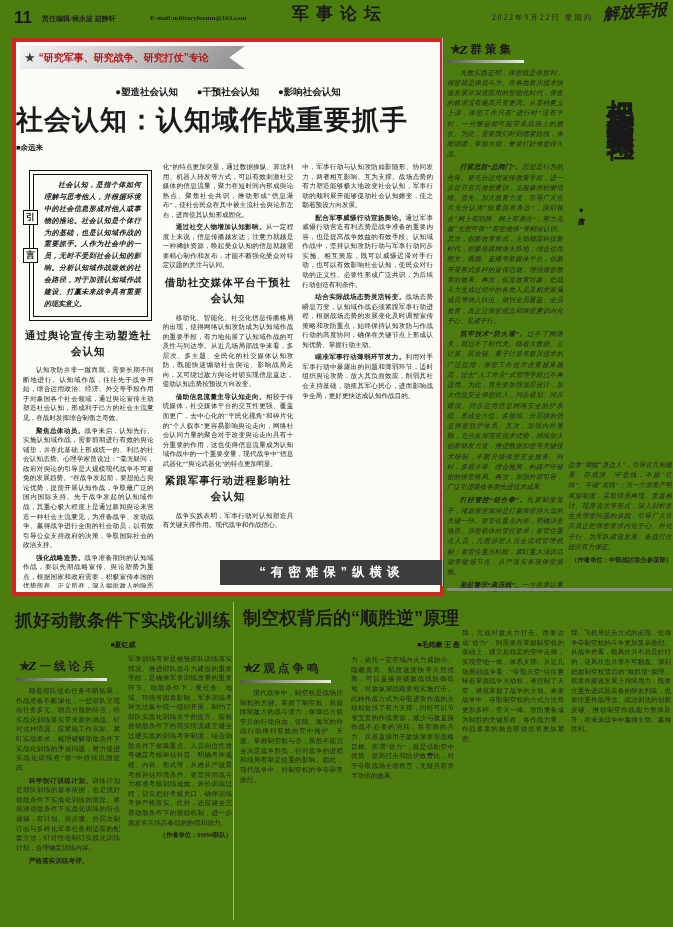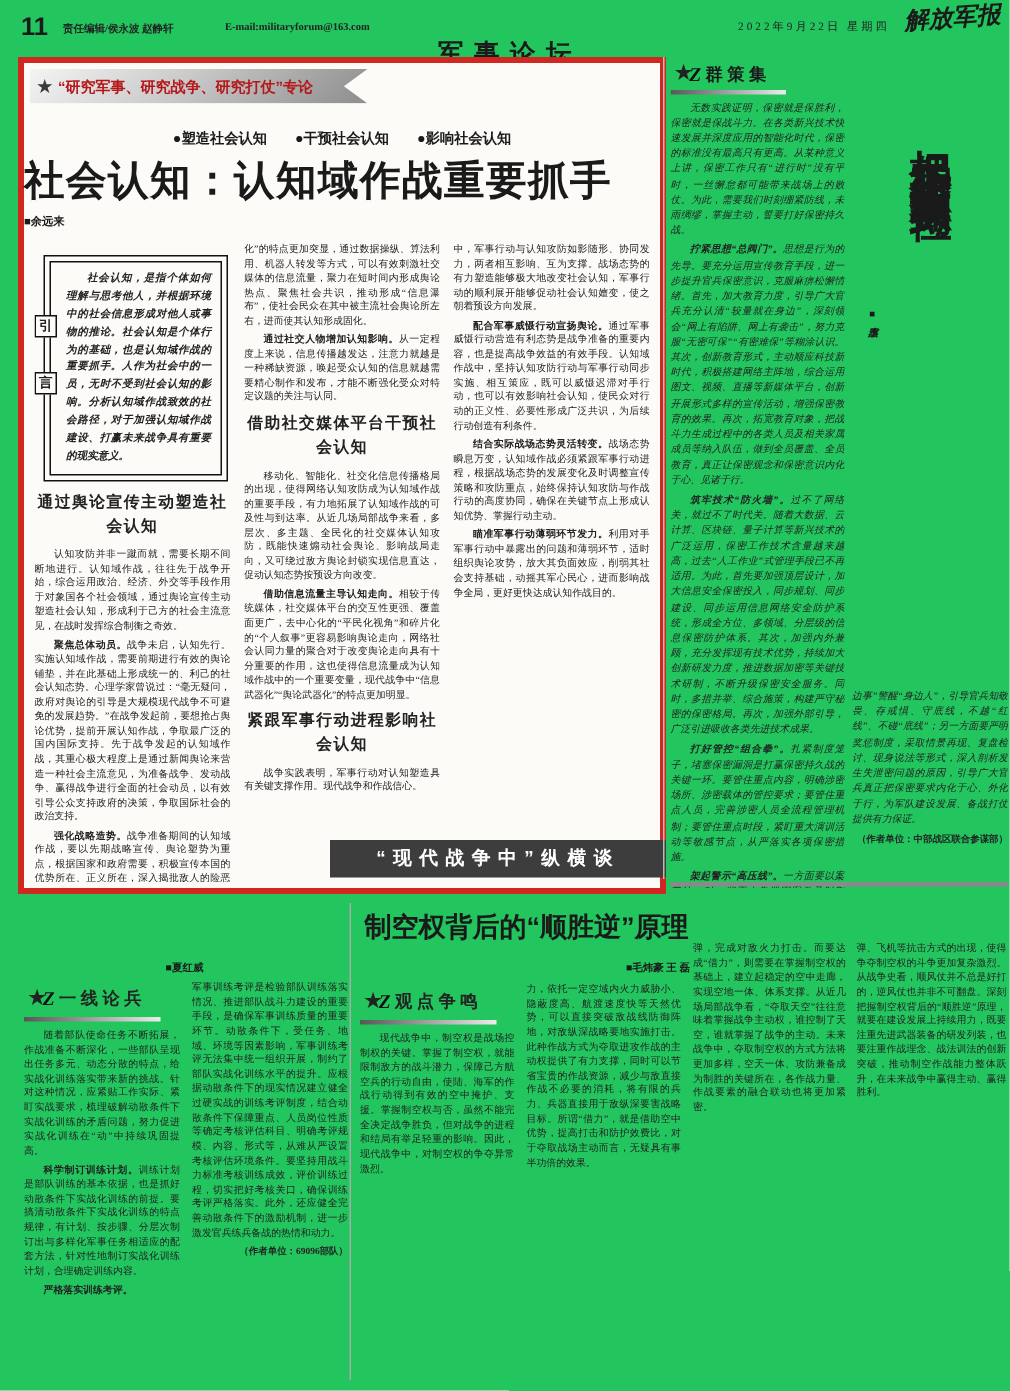--- a/index.html
+++ b/index.html
@@ -1,24 +1,24 @@
 <!DOCTYPE html>
 <html><head>
 <meta charset="utf-8">
 <style>
   html,body{margin:0;padding:0;background:#e8e6e2;}
-  .page{position:relative;width:673px;height:927px;background:#22c55e;overflow:hidden;
+  .page{position:relative;width:673px;height:927px;background:#4d7c0f;overflow:hidden;
         font-family:"Liberation Serif",serif;color:#1a1a1a;}
   
   .hdr{position:absolute;left:0;top:0;width:673px;height:34px;}
   .pagenum{position:absolute;left:14px;top:8px;font-family:"Liberation Sans",sans-serif;
            font-size:17px;font-weight:bold;}
   .editors{position:absolute;left:42px;top:14px;font-size:7px;font-weight:bold;color:#222;}
   .email{position:absolute;left:150px;top:14px;font-size:7px;font-weight:bold;color:#222;}
-  .section-title{position:absolute;left:255px;top:24px;width:170px;text-align:center;
+  .section-title{position:absolute;left:255px;top:2px;width:170px;text-align:center;
            font-family:"Liberation Sans",sans-serif;font-size:17px;font-weight:bold;letter-spacing:7px;}
   .date{position:absolute;left:492px;top:13px;font-size:7.5px;letter-spacing:2px;color:#222;}
   .masthead{position:absolute;right:6px;top:2px;font-size:16px;font-weight:bold;font-style:italic;
            transform:rotate(-4deg);font-family:"Liberation Serif",serif;}
   
   .main-box{position:absolute;left:12px;top:38px;width:424px;height:550px;
             border:4px solid #d02820;background:#fcfbf8;}
   .badge{position:absolute;left:4px;top:4px;width:225px;height:23px;display:flex;align-items:center;
          background:linear-gradient(135deg,#f4f4f4 0%,#c9c9c9 45%,#8d8d8d 100%);
          clip-path:polygon(0 0,100% 0,93% 50%,100% 100%,0 100%);padding-left:4px;box-sizing:border-box;}
@@ -137,21 +137,21 @@
         <p>战争实践表明，军事行动对认知塑造具有关键支撑作用。现代战争和作战信心。</p>
       </div>
 
       <div class="mcol" style="padding-bottom:30px;">
         <p class="noindent">中，军事行动与认知攻防如影随形、协同发力，两者相互影响、互为支撑。战场态势的有力塑造能够极大地改变社会认知，军事行动的顺利展开能够促动社会认知嬗变，使之朝着预设方向发展。</p>
         <p><span class="lead">配合军事威慑行动宣扬舆论。</span><span>通过军事威慑行动营造有利态势是战争准备的重要内容，也是提高战争效益的有效手段。认知域作战中，坚持认知攻防行动与军事行动同步实施、相互策应，既可以威慑迟滞对手行动，也可以有效影响社会认知，使民众对行动的正义性、必要性形成广泛共识，为后续行动创造有利条件。</span></p>
         <p><span class="lead">结合实际战场态势灵活转变。</span><span>战场态势瞬息万变，认知域作战必须紧跟军事行动进程，根据战场态势的发展变化及时调整宣传策略和攻防重点，始终保持认知攻防与作战行动的高度协同，确保在关键节点上形成认知优势、掌握行动主动。</span></p>
         <p><span class="lead">瞄准军事行动薄弱环节发力。</span><span>利用对手军事行动中暴露出的问题和薄弱环节，适时组织舆论攻势，放大其负面效应，削弱其社会支持基础，动摇其军心民心，进而影响战争全局，更好更快达成认知作战目的。</span></p>
       </div>
     </div>
-    <div class="dark-box">“现代战争中”纵横谈</div>
+    <div class="dark-box">“有密难保”纵横谈</div>
   </div>
 
   <div class="vline-a"></div>
 
   <div class="qc-col1">
     <div class="logo">
       <span class="star">★</span>
       <span class="zed">Z</span>
       <span class="label">群策集</span>
     </div>
@@ -169,20 +169,21 @@
     <div class="v-byline">■李玉杰</div>
   </div>
   <div class="qc-col2">
     <div class="qc-text">
       <p class="noindent" style="text-indent:0">边事”警醒“身边人”，引导官兵知敬畏、存戒惧、守底线，不越“红线”、不碰“底线”；另一方面要严明奖惩制度，采取情景再现、复盘检讨、现身说法等形式，深入剖析发生失泄密问题的原因，引导广大官兵真正把保密要求内化于心、外化于行，为军队建设发展、备战打仗提供有力保证。</p>
       <span class="credit">（作者单位：中部战区联合参谋部）</span>
     </div>
   </div>
   <div class="qc-divider"></div>
 
+  <div class="bl-headline">抓好动散条件下实战化训练</div>
   <div class="bl-byline">■夏红威</div>
   <div class="bcol bl-c1">
     <div class="logo">
       <span class="star">★</span>
       <span class="zed">Z</span>
       <span class="label">一线论兵</span>
     </div>
     <p>随着部队使命任务不断拓展，作战准备不断深化，一些部队呈现出任务多元、动态分散的特点，给实战化训练落实带来新的挑战。针对这种情况，应紧贴工作实际、紧盯实战要求，梳理破解动散条件下实战化训练的矛盾问题，努力促进实战化训练在“动”中持续巩固提高。</p>
     <p><span class="lead">科学制订训练计划。</span><span>训练计划是部队训练的基本依据，也是抓好动散条件下实战化训练的前提。要搞清动散条件下实战化训练的特点规律，有计划、按步骤、分层次制订出与多样化军事任务相适应的配套方法，针对性地制订实战化训练计划，合理确定训练内容。</span></p>
     <p><span class="lead">严格落实训练考评。</span></p>

